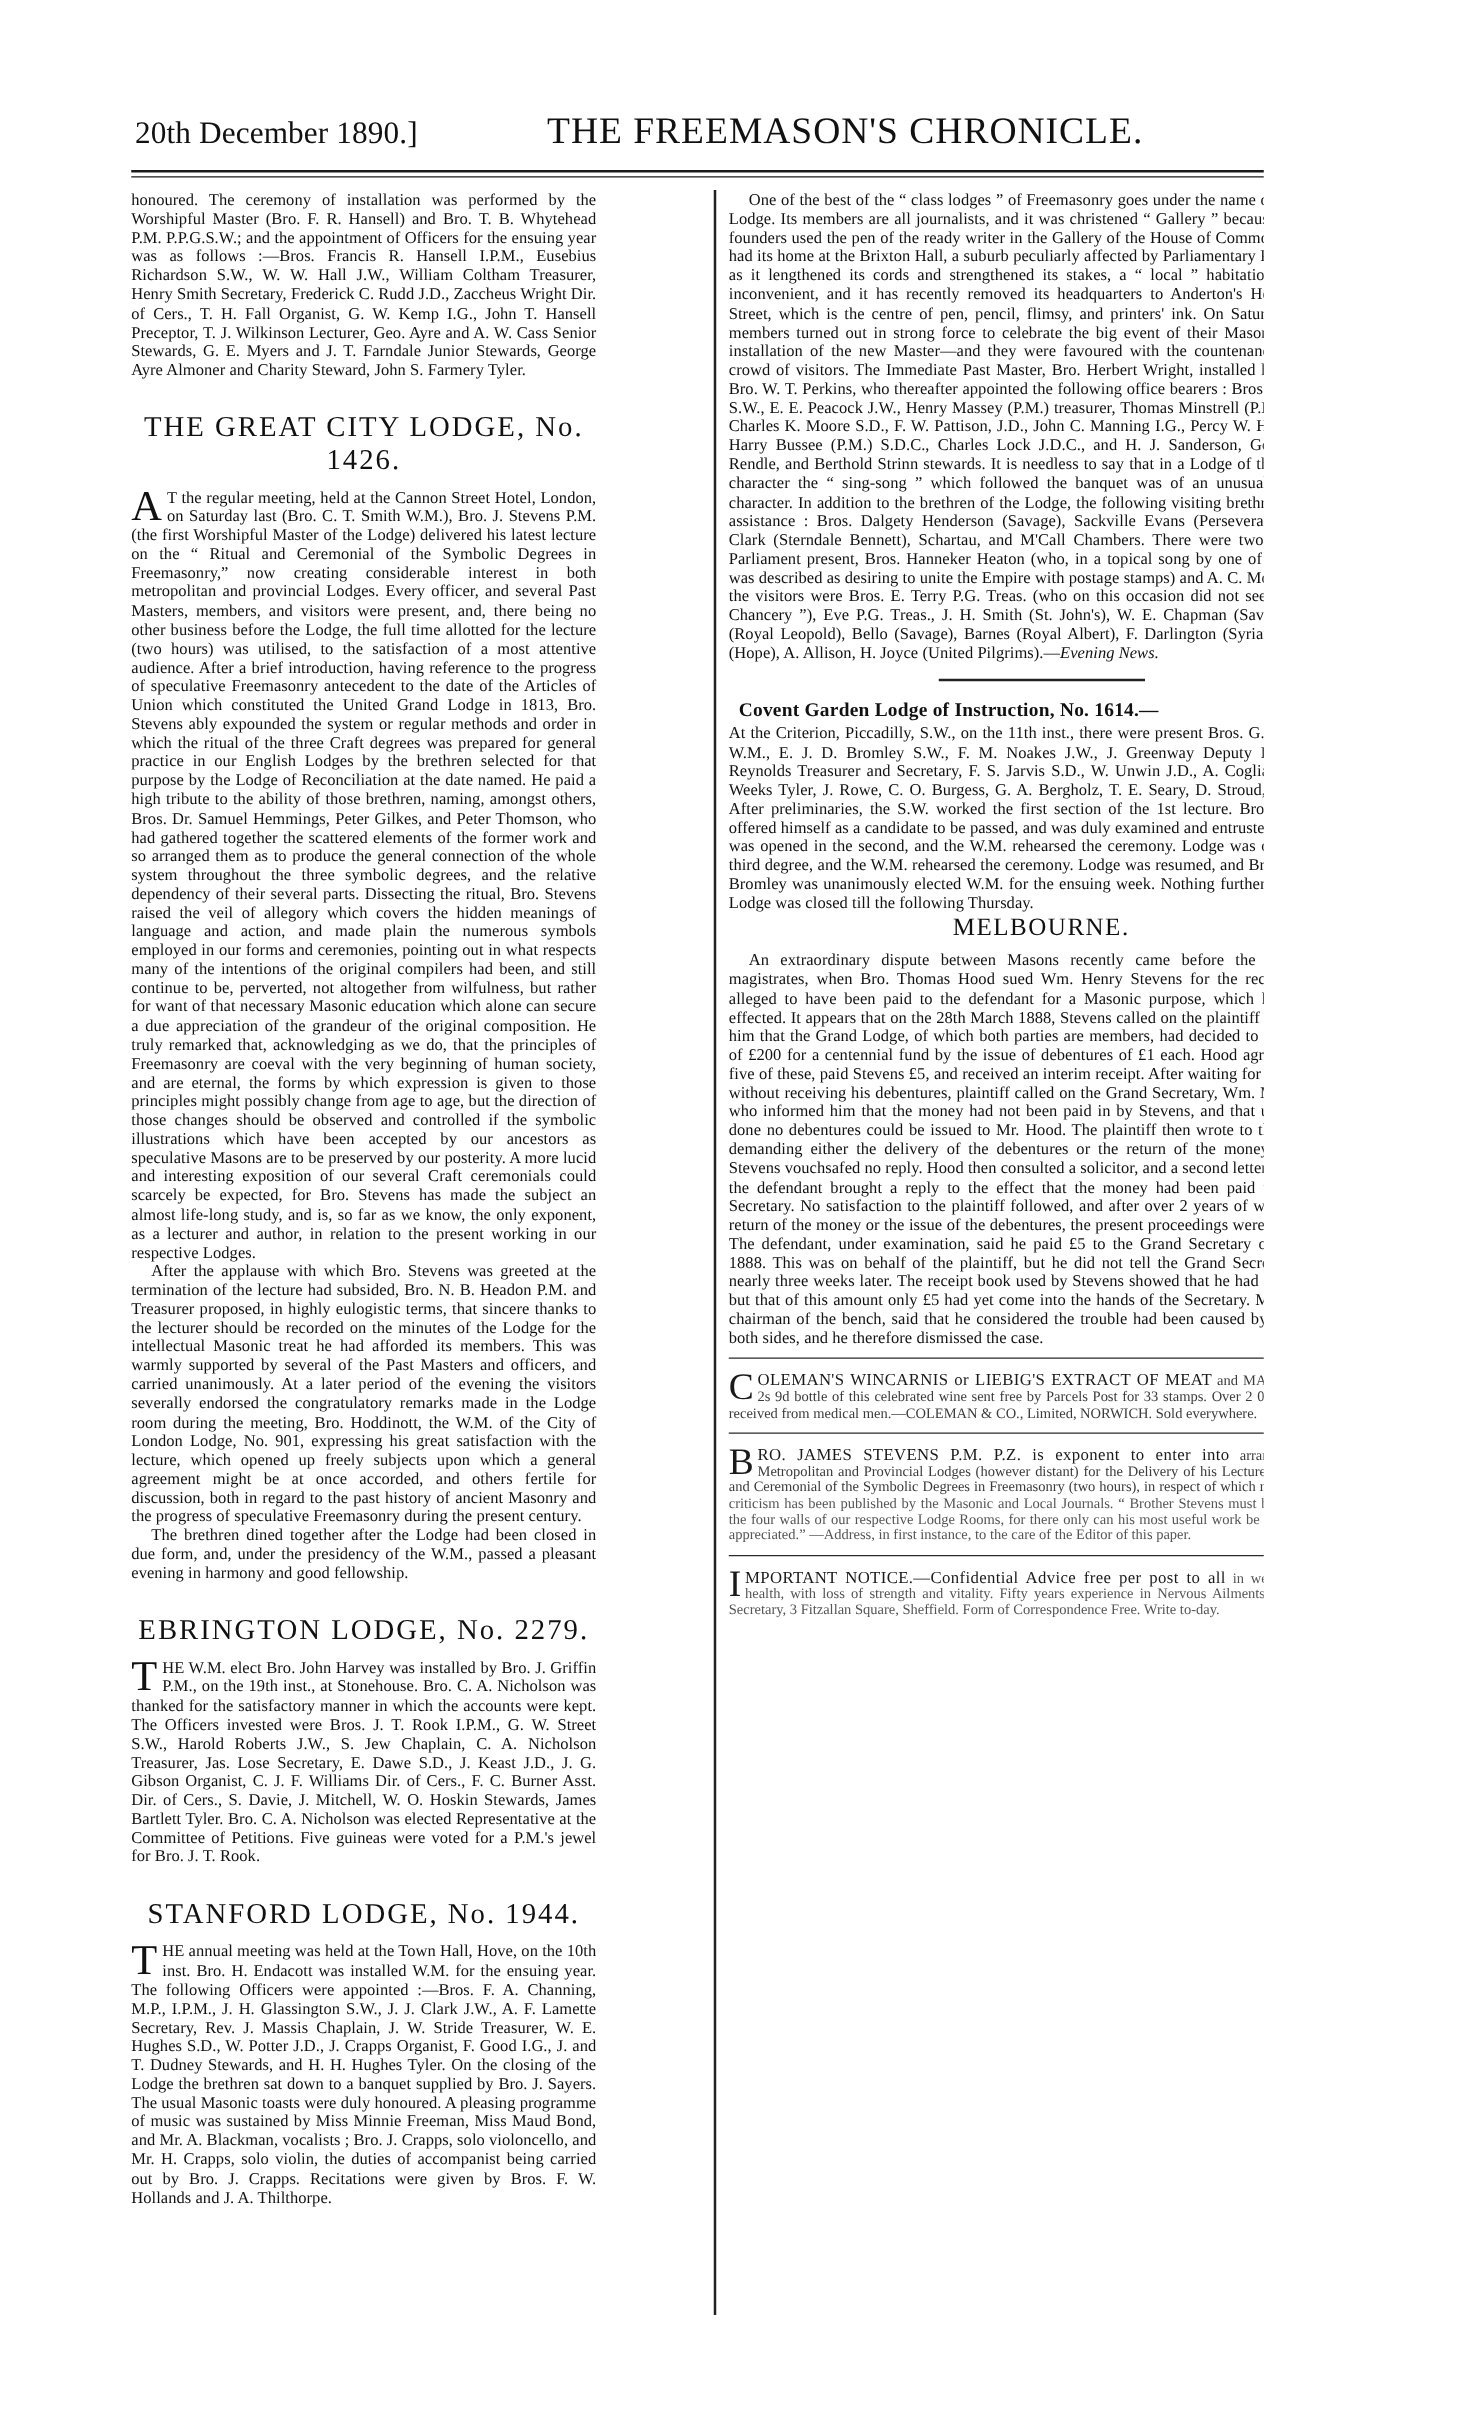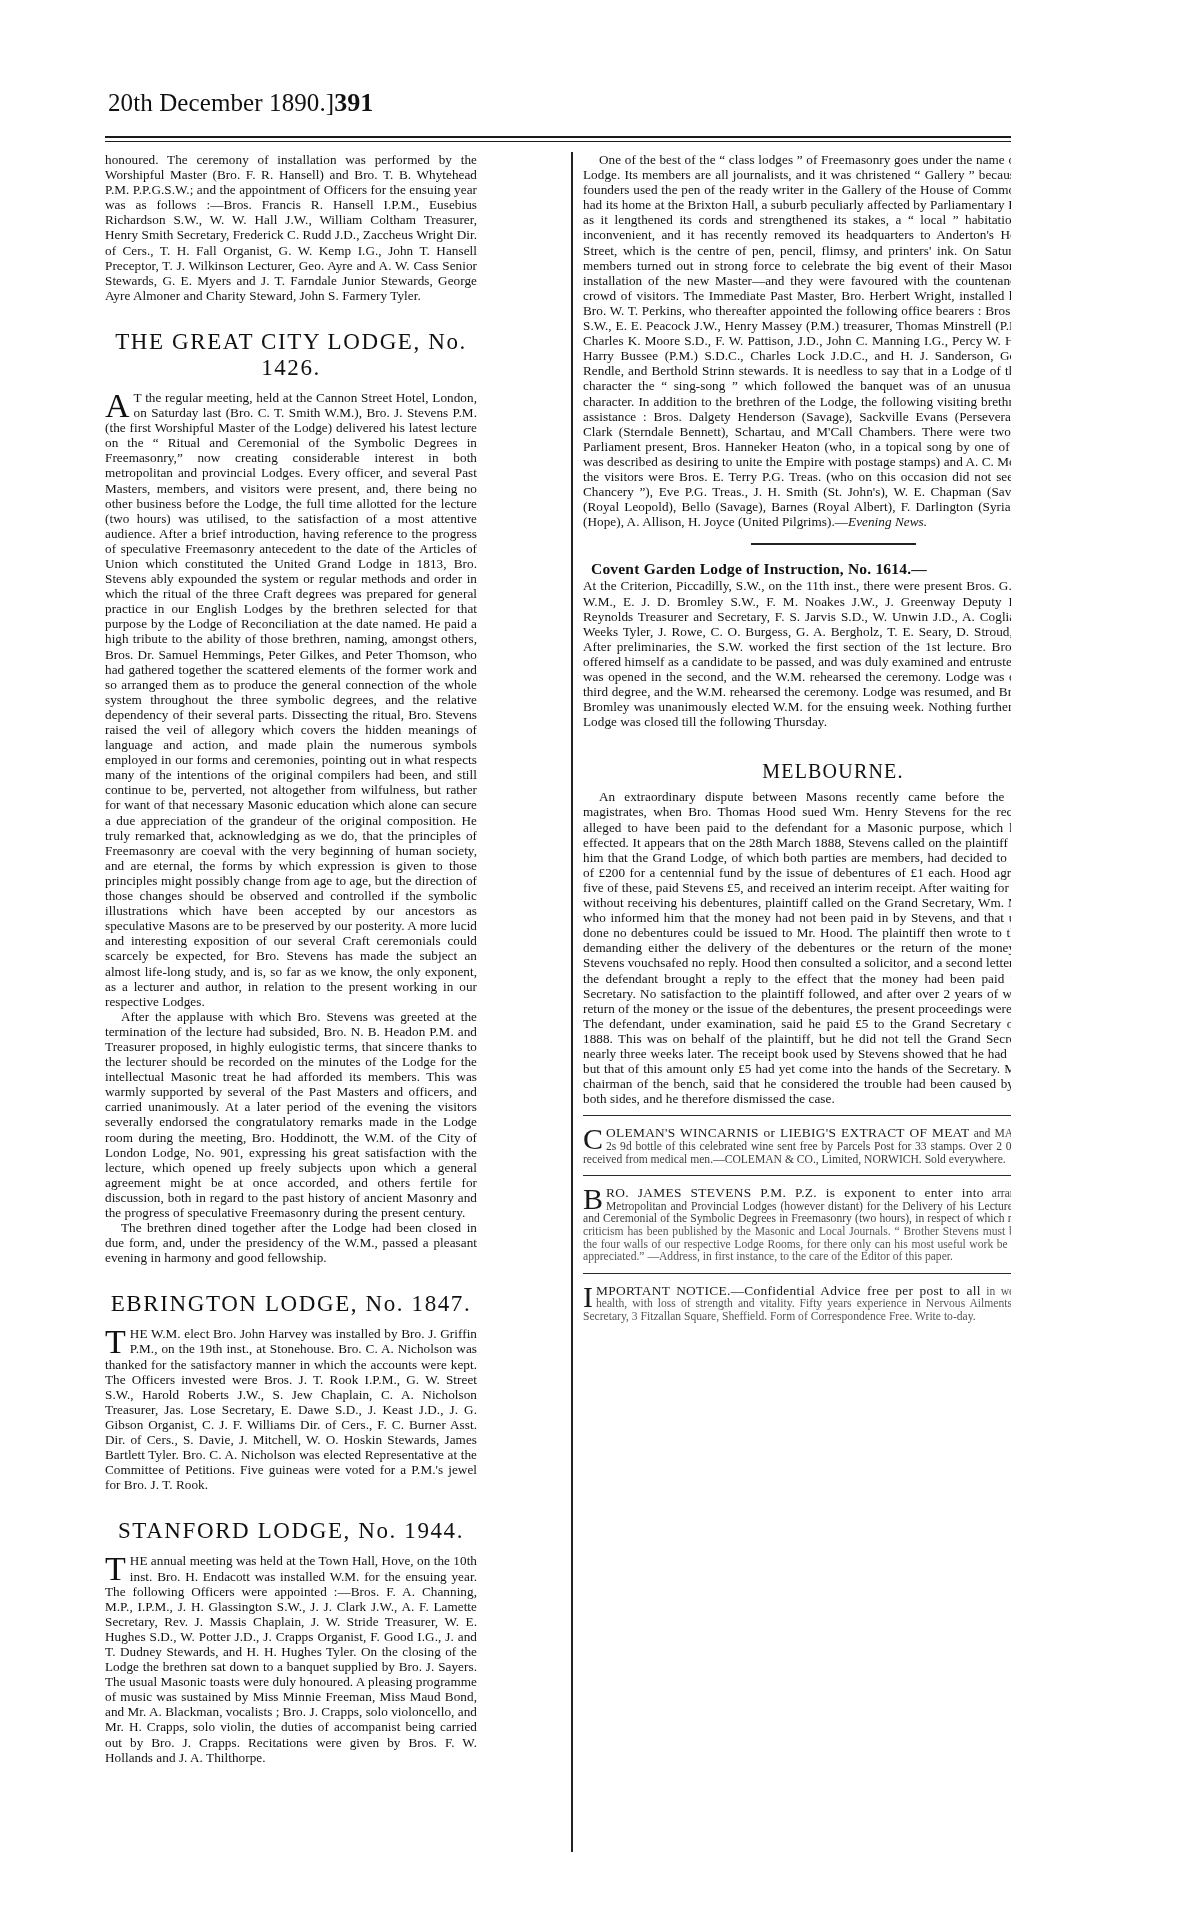--- a/index.html
+++ b/index.html
@@ -65,21 +65,21 @@
     text-align:justify;
     text-justify:inter-word;
     hyphens:none;
     letter-spacing:.05px;
   }
   p.ind{text-indent:16px;}
   .sec-head{
     text-align:center;
     font-size:20px;
     letter-spacing:1.2px;
-    margin:31px 0 6px 0;
+    margin:2px 0 6px 0;
     white-space:nowrap;
   }
   .sub-head{
     font-size:15.5px;
     font-weight:bold;
     letter-spacing:.2px;
     margin:16px 0 2px 0;
     text-align:left;
     padding-left:8px;
   }
@@ -126,41 +126,42 @@
   .ad-faded2{color:#555;}
   .ad-box{margin-top:6px;}
 </style>
 </head>
 <body>
 
 <div class="page">
 
   <div class="masthead">
     <div class="mh-date">20th December 1890.]</div>
+    <div class="mh-title">THE FREEMASON'S CHRONICLE.</div>
     <div class="mh-page">391</div>
   </div>
   <div class="rule-top"></div>
   <div class="rule-top2"></div>
 
   <div class="cols">
     <div class="col-div"></div>
 
     <div class="col col-left">
 
       <p>honoured. The ceremony of installation was performed by the Worshipful Master (Bro. F. R. Hansell) and Bro. T. B. Whytehead P.M. P.P.G.S.W.; and the appointment of Officers for the ensuing year was as follows :—Bros. Francis R. Hansell I.P.M., Eusebius Richardson S.W., W. W. Hall J.W., William Coltham Treasurer, Henry Smith Secretary, Frederick C. Rudd J.D., Zaccheus Wright Dir. of Cers., T. H. Fall Organist, G. W. Kemp I.G., John T. Hansell Preceptor, T. J. Wilkinson Lecturer, Geo. Ayre and A. W. Cass Senior Stewards, G. E. Myers and J. T. Farndale Junior Stewards, George Ayre Almoner and Charity Steward, John S. Farmery Tyler.</p>
 
       <div class="city-head">THE GREAT CITY LODGE, No. 1426.</div>
 
       <p class="dc-wrap"><span class="dc">A</span><span>T the regular meeting, held at the Cannon Street Hotel, London, on Saturday last (Bro. C. T. Smith W.M.), Bro. J. Stevens P.M. (the first Worshipful Master of the Lodge) delivered his latest lecture on the “ Ritual and Ceremonial of the Symbolic Degrees in Freemasonry,” now creating considerable interest in both metropolitan and provincial Lodges. Every officer, and several Past Masters, members, and visitors were present, and, there being no other business before the Lodge, the full time allotted for the lecture (two hours) was utilised, to the satisfaction of a most attentive audience. After a brief introduction, having reference to the progress of speculative Freemasonry antecedent to the date of the Articles of Union which constituted the United Grand Lodge in 1813, Bro. Stevens ably expounded the system or regular methods and order in which the ritual of the three Craft degrees was prepared for general practice in our English Lodges by the brethren selected for that purpose by the Lodge of Reconciliation at the date named. He paid a high tribute to the ability of those brethren, naming, amongst others, Bros. Dr. Samuel Hemmings, Peter Gilkes, and Peter Thomson, who had gathered together the scattered elements of the former work and so arranged them as to produce the general connection of the whole system throughout the three symbolic degrees, and the relative dependency of their several parts. Dissecting the ritual, Bro. Stevens raised the veil of allegory which covers the hidden meanings of language and action, and made plain the numerous symbols employed in our forms and ceremonies, pointing out in what respects many of the intentions of the original compilers had been, and still continue to be, perverted, not altogether from wilfulness, but rather for want of that necessary Masonic education which alone can secure a due appreciation of the grandeur of the original composition. He truly remarked that, acknowledging as we do, that the principles of Freemasonry are coeval with the very beginning of human society, and are eternal, the forms by which expression is given to those principles might possibly change from age to age, but the direction of those changes should be observed and controlled if the symbolic illustrations which have been accepted by our ancestors as speculative Masons are to be preserved by our posterity. A more lucid and interesting exposition of our several Craft ceremonials could scarcely be expected, for Bro. Stevens has made the subject an almost life-long study, and is, so far as we know, the only exponent, as a lecturer and author, in relation to the present working in our respective Lodges.</span></p>
 
       <p class="ind">After the applause with which Bro. Stevens was greeted at the termination of the lecture had subsided, Bro. N. B. Headon P.M. and Treasurer proposed, in highly eulogistic terms, that sincere thanks to the lecturer should be recorded on the minutes of the Lodge for the intellectual Masonic treat he had afforded its members. This was warmly supported by several of the Past Masters and officers, and carried unanimously. At a later period of the evening the visitors severally endorsed the congratulatory remarks made in the Lodge room during the meeting, Bro. Hoddinott, the W.M. of the City of London Lodge, No. 901, expressing his great satisfaction with the lecture, which opened up freely subjects upon which a general agreement might be at once accorded, and others fertile for discussion, both in regard to the past history of ancient Masonry and the progress of speculative Freemasonry during the present century.</p>
 
       <p class="ind">The brethren dined together after the Lodge had been closed in due form, and, under the presidency of the W.M., passed a pleasant evening in harmony and good fellowship.</p>
 
-      <div class="city-head">EBRINGTON LODGE, No. 1847.</div>
+      <div class="city-head">EBRINGTON LODGE, No. 2279.</div>
 
       <p class="dc-wrap"><span class="dc">T</span><span>HE W.M. elect Bro. John Harvey was installed by Bro. J. Griffin P.M., on the 19th inst., at Stonehouse. Bro. C. A. Nicholson was thanked for the satisfactory manner in which the accounts were kept. The Officers invested were Bros. J. T. Rook I.P.M., G. W. Street S.W., Harold Roberts J.W., S. Jew Chaplain, C. A. Nicholson Treasurer, Jas. Lose Secretary, E. Dawe S.D., J. Keast J.D., J. G. Gibson Organist, C. J. F. Williams Dir. of Cers., F. C. Burner Asst. Dir. of Cers., S. Davie, J. Mitchell, W. O. Hoskin Stewards, James Bartlett Tyler. Bro. C. A. Nicholson was elected Representative at the Committee of Petitions. Five guineas were voted for a P.M.'s jewel for Bro. J. T. Rook.</span></p>
 
       <div class="city-head">STANFORD LODGE, No. 1944.</div>
 
       <p class="dc-wrap"><span class="dc">T</span><span>HE annual meeting was held at the Town Hall, Hove, on the 10th inst. Bro. H. Endacott was installed W.M. for the ensuing year. The following Officers were appointed :—Bros. F. A. Channing, M.P., I.P.M., J. H. Glassington S.W., J. J. Clark J.W., A. F. Lamette Secretary, Rev. J. Massis Chaplain, J. W. Stride Treasurer, W. E. Hughes S.D., W. Potter J.D., J. Crapps Organist, F. Good I.G., J. and T. Dudney Stewards, and H. H. Hughes Tyler. On the closing of the Lodge the brethren sat down to a banquet supplied by Bro. J. Sayers. The usual Masonic toasts were duly honoured. A pleasing programme of music was sustained by Miss Minnie Freeman, Miss Maud Bond, and Mr. A. Blackman, vocalists ; Bro. J. Crapps, solo violoncello, and Mr. H. Crapps, solo violin, the duties of accompanist being carried out by Bro. J. Crapps. Recitations were given by Bros. F. W. Hollands and J. A. Thilthorpe.</span></p>
 
     </div>
 
     <div class="col col-right">

